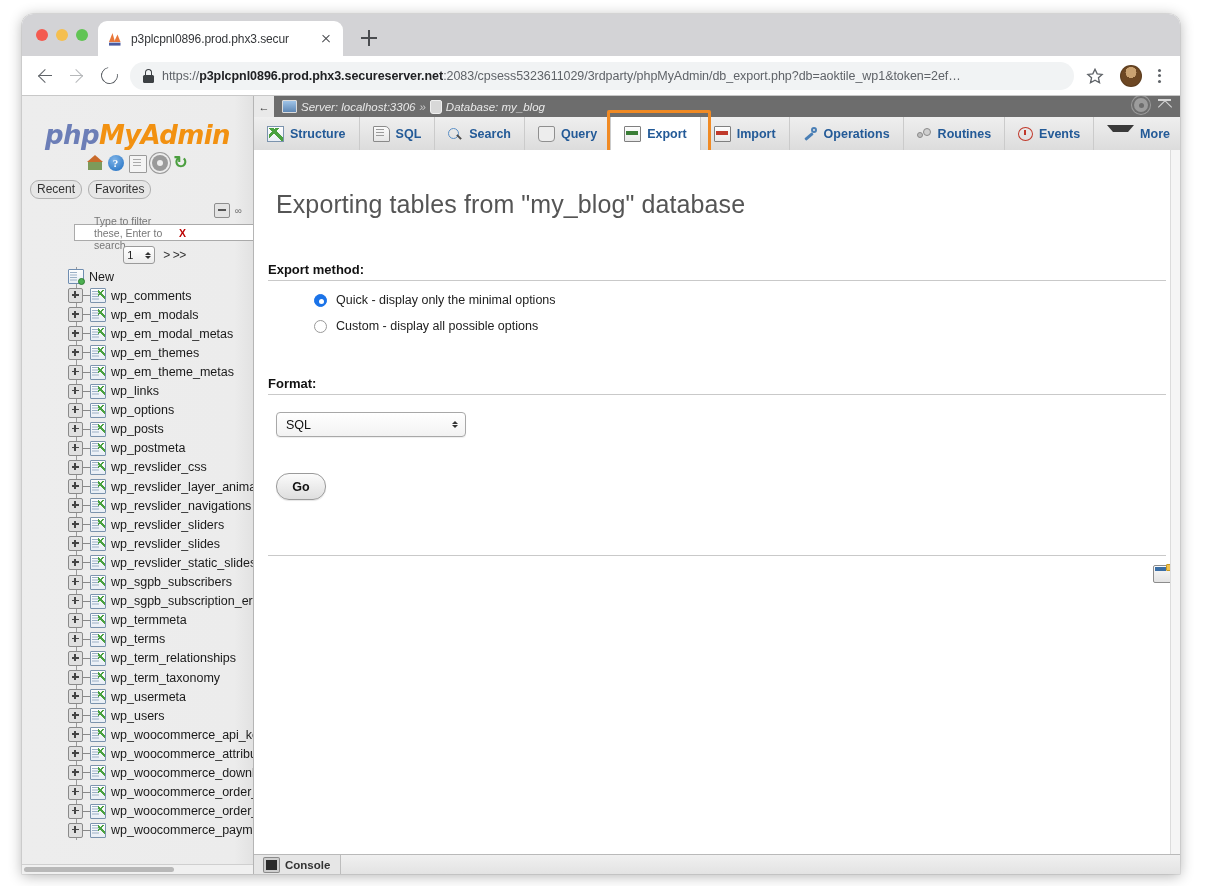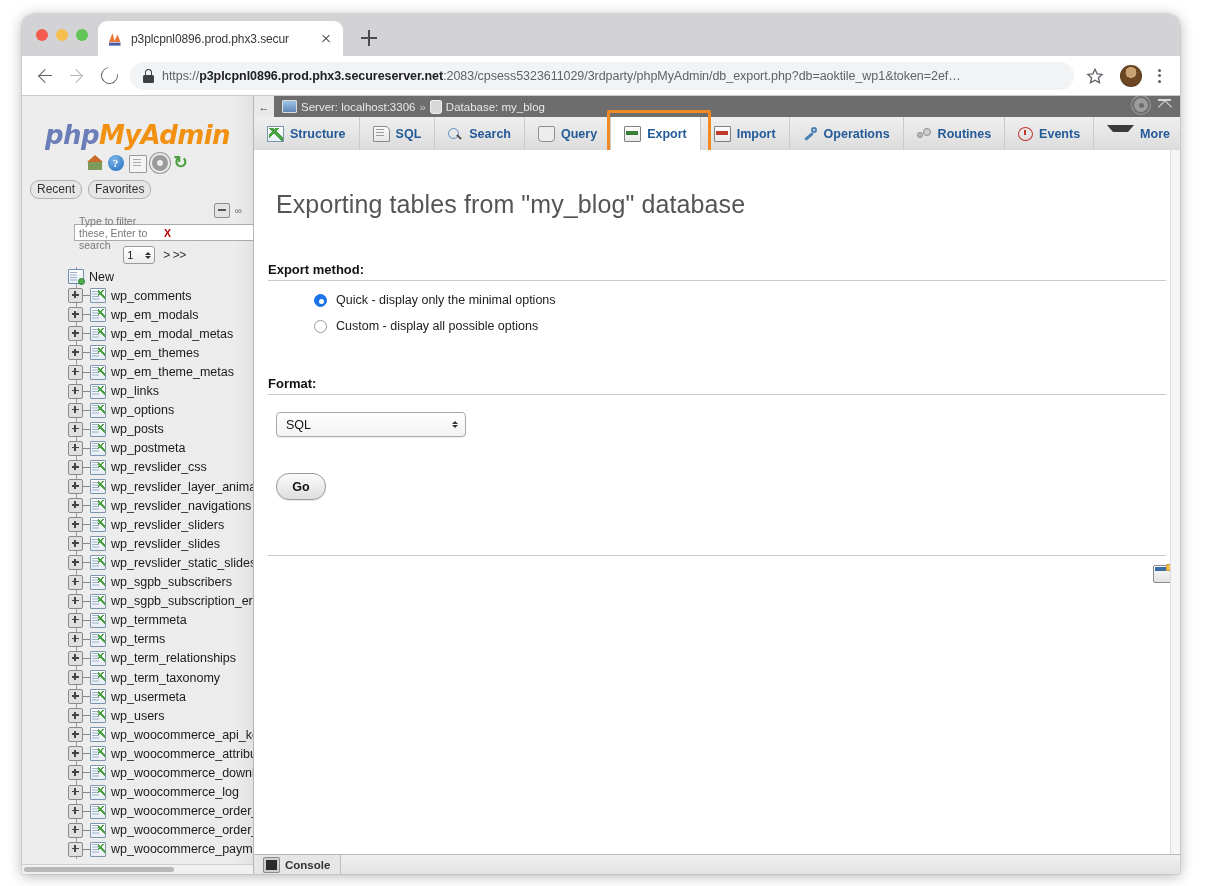--- a/index.html
+++ b/index.html
@@ -156,21 +156,21 @@
   .tnode.plus:before{content:'';position:absolute;left:5.2px;top:2.3px;width:1.6px;height:7px;background:#444;}
   .tdash { width:7px; height:1px; background:#888; flex:0 0 7px; }
   .db-ic { width:13px; height:14px; background:#f0f0f0; border:1px solid #9a9a9a; border-radius:2px 2px 3px 3px; flex:0 0 13px; margin-right:5px;}
   .db-name { font-weight:bold; color:#111; }
 
   .filter-wrap { margin:3px 0 0 52px; }
   .filter-box {
     width:180px; height:17px; background:#fff; border:1px solid #aaa;
     display:flex; align-items:center; padding:0 4px; box-sizing:border-box;
   }
-  .filter-box span { font-size:10.5px; color:#777; flex:1; }
+  .filter-box span { font-size:10.5px; color:#777; flex:1;margin-left:15px; }
   .filter-box .x { color:#b00; font-weight:bold; font-size:10.5px; }
 
   .pager { display:flex; align-items:center; justify-content:center; gap:8px; margin:5px 0 0 34px; }
   .pg-sel {
     width:32px; height:18px; border:1px solid #9a9a9a; border-radius:3px;
     background: linear-gradient(#fff,#ececec);
     display:flex; align-items:center; justify-content:space-between; padding:0 3px; box-sizing:border-box;
   }
   .pg-sel span { font-size:11px; color:#222; }
   .spin { display:flex; flex-direction:column; gap:1px; }
@@ -205,21 +205,21 @@
   
   .pma-main { position:absolute; left:232px; top:0; right:0; bottom:0; background:#fff; }
 
   .pma-topbar {
     position:relative; height:21px; background:#6d6d6d; display:flex; align-items:center;
   }
   .back-btn {
     width:20px; height:21px; background:#e9e9e9; display:flex; align-items:center; justify-content:center;
     font-size:11px; color:#333;
   }
-  .crumb { display:flex; align-items:center; gap:4px; padding-left:8px; font-size:11.5px; color:#e9e9e9; }
+  .crumb { display:flex; align-items:center; gap:4px; padding-left:8px; font-size:11.5px; color:#e9e9e9;font-style:italic; }
   .crumb .srv-ic { width:13px; height:11px; background:linear-gradient(#9fc4e8,#5e87b5); border:1px solid #dcdcdc; border-radius:1px; }
   .crumb .db-ic2 { width:10px; height:12px; background:#d8d8d8; border:1px solid #f0f0f0; border-radius:2px 2px 3px 3px;}
   .crumb .sep { color:#c9c9c9; }
   .topbar-right { position:absolute; right:8px; top:2px; display:flex; gap:9px; align-items:center; }
   .tb-gear { width:14px; height:14px; border-radius:50%; background:#9c9c9c; position:relative;
              box-shadow:0 0 0 2px #6d6d6d, 0 0 0 3px #9c9c9c; }
   .tb-gear:after{content:'';position:absolute;left:4.5px;top:4.5px;width:5px;height:5px;border-radius:50%;background:#6d6d6d;}
   .tb-collapse { width:15px; height:14px; position:relative; }
   .tb-collapse:before{content:'';position:absolute;left:1px;top:1px;width:13px;height:1.6px;background:#d6d6d6;}
   .tb-collapse:after{content:'';position:absolute;left:3px;top:4px;width:9px;height:9px;
@@ -588,26 +588,20 @@
                 <div class="trow">
                   <div class="tnode plus"></div>
                   <div class="tdash"></div>
                   <div class="tbl-ic"></div>
                   <div class="tname">wp_woocommerce_download</div>
                 </div>
                 <div class="trow">
                   <div class="tnode plus"></div>
                   <div class="tdash"></div>
                   <div class="tbl-ic"></div>
-                  <div class="tname">wp_woocommerce_log</div>
-                </div>
-                <div class="trow">
-                  <div class="tnode plus"></div>
-                  <div class="tdash"></div>
-                  <div class="tbl-ic"></div>
                   <div class="tname">wp_woocommerce_order_iter</div>
                 </div>
                 <div class="trow">
                   <div class="tnode plus"></div>
                   <div class="tdash"></div>
                   <div class="tbl-ic"></div>
                   <div class="tname">wp_woocommerce_order_iter</div>
                 </div>
                 <div class="trow">
                   <div class="tnode plus"></div>

